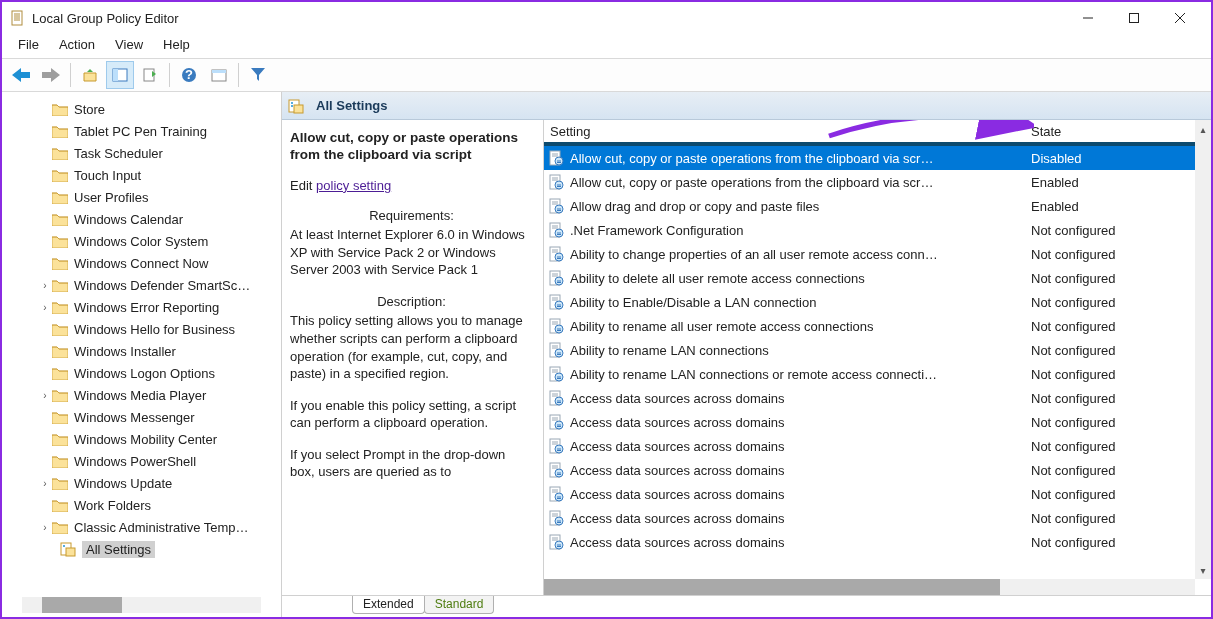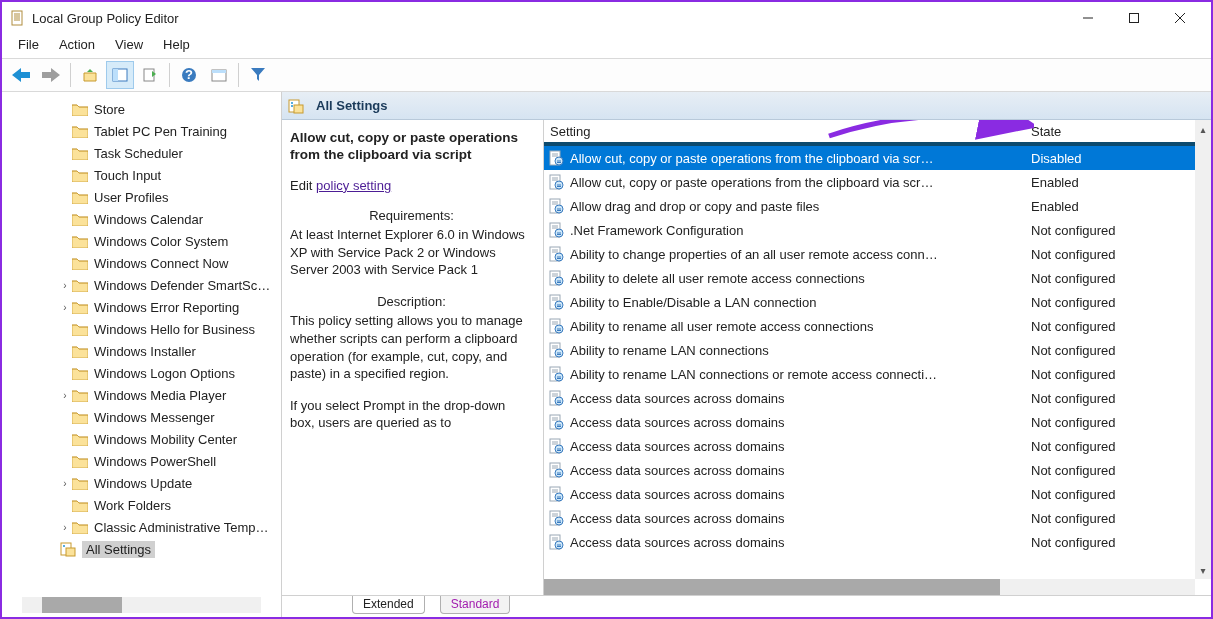--- a/index.html
+++ b/index.html
@@ -11,21 +11,21 @@
 .win-controls .btn{width:46px;height:30px;display:flex;align-items:center;justify-content:center;}
 .menubar{height:24px;display:flex;align-items:flex-start;padding:0 6px;gap:0;}
 .menubar .mitem{padding:3px 10px;cursor:default;}
 .toolbar{height:34px;border-top:1px solid #d9d9d9;border-bottom:1px solid #d9d9d9;display:flex;align-items:center;padding:0 4px;background:#fdfdfd;}
 .tbtn{width:28px;height:28px;display:flex;align-items:center;justify-content:center;margin:0 1px;border:1px solid transparent;}
 .tbtn.active{border:1px solid #9ecaec;background:#d6ebf9;}
 .tsep{width:1px;height:24px;background:#d0d0d0;margin:0 4px;}
 .content{display:flex;height:calc(100% - 32px - 24px - 34px);}
 .tree{width:280px;border-right:1px solid #d0d0d0;overflow:hidden;position:relative;padding-top:6px;}
 .tree-item{display:flex;align-items:center;height:22px;padding-left:8px;white-space:nowrap;}
-.tree-item.lv1{padding-left:56px;}
+.tree-item.lv1{padding-left:36px;}
 .tree-item.lv2{padding-left:44px;}
 .tree-item .exp{width:14px;text-align:center;color:#5a5a5a;font-size:10px;}
 .tree-item .noexp{width:14px;}
 .tree-item .sel{background:#d0d0d0;padding:1px 4px;}
 .folder-ico{width:16px;height:13px;margin-right:6px;flex-shrink:0;}
 .allset-ico{width:16px;height:16px;margin-right:6px;flex-shrink:0;}
 .tree-hscroll{position:absolute;bottom:4px;left:20px;right:20px;height:16px;background:#f0f0f0;}
 .tree-hscroll .thumb{position:absolute;left:20px;width:80px;top:0;bottom:0;background:#a9a9a9;}
 .right{flex:1;display:flex;flex-direction:column;overflow:hidden;}
 .right-head{height:28px;background:linear-gradient(#e7eef5,#d6e4f2);border-bottom:1px solid #b8c9da;display:flex;align-items:center;padding-left:6px;}
@@ -47,23 +47,23 @@
 .row .c1{flex:1;display:flex;align-items:center;padding-left:4px;overflow:hidden;white-space:nowrap;}
 .row .c2{width:180px;white-space:nowrap;}
 .row.selected{background:#0078d7;color:#fff;}
 .row.selected *{color:#fff;}
 .policy-ico{width:16px;height:16px;margin-right:6px;flex-shrink:0;}
 .list-hscroll{height:16px;background:#f0f0f0;position:relative;margin-right:16px;}
 .list-hscroll .thumb{position:absolute;left:0;width:70%;top:0;bottom:0;background:#a9a9a9;}
 .list-vscroll{position:absolute;right:0;top:0;bottom:16px;width:16px;background:#f0f0f0;}
 .list-vscroll .arr{height:18px;display:flex;align-items:center;justify-content:center;color:#555;font-size:10px;}
 .list-vscroll .track{position:absolute;top:18px;bottom:18px;left:0;right:0;}
-.tabs{height:22px;border-top:1px solid #d0d0d0;display:flex;align-items:flex-start;padding-left:70px;background:#fff;gap:16px;}
+.tabs{height:22px;border-top:1px solid #d0d0d0;display:flex;align-items:flex-start;padding-left:70px;background:#fff;}
 .tab{border:1px solid #b0b0b0;border-top:none;padding:1px 10px 2px;font-size:12px;background:#fff;margin-right:-1px;border-bottom-left-radius:4px;border-bottom-right-radius:4px;}
-.tab.inactive{background:#f3f3f3;color:#a21caf;}
+.tab.inactive{background:#f3f3f3;color:#4d7c0f;}
 .arrow-annot{position:absolute;pointer-events:none;z-index:50;}
 </style>
 </head>
 <body>
 
 <div class="titlebar">
   <span class="app-icon">
     <svg viewBox="0 0 16 16">
         <rect x="2" y="1" width="10" height="14" fill="#fff" stroke="#b08d3f"></rect>
         <line x1="4" y1="4" x2="10" y2="4" stroke="#b08d3f"></line>
@@ -349,20 +349,23 @@
           <a href="#">policy setting</a>
         </div>
         <div class="blk">
           <p class="lbl">Requirements:</p>
           <p>At least Internet Explorer 6.0 in Windows XP with Service Pack 2 or Windows Server 2003 with Service Pack 1</p>
         </div>
         <div class="blk">
           <p class="lbl">Description:</p>
           <p>This policy setting allows you to manage whether scripts can perform a clipboard operation (for example, cut, copy, and paste) in a specified region.</p>
         </div>
+        <div class="blk">
+            <p>If you enable this policy setting, a script can perform a clipboard operation.</p>
+          </div>
         <p>If you select Prompt in the drop-down box, users are queried as to</p>
       </div>
 
       <div class="list-pane">
         <div class="colhead">
           <div class="c1">Setting</div>
           <div class="c2">State</div>
         </div>
         <div class="rows" id="rows">
             <div class="row selected">

